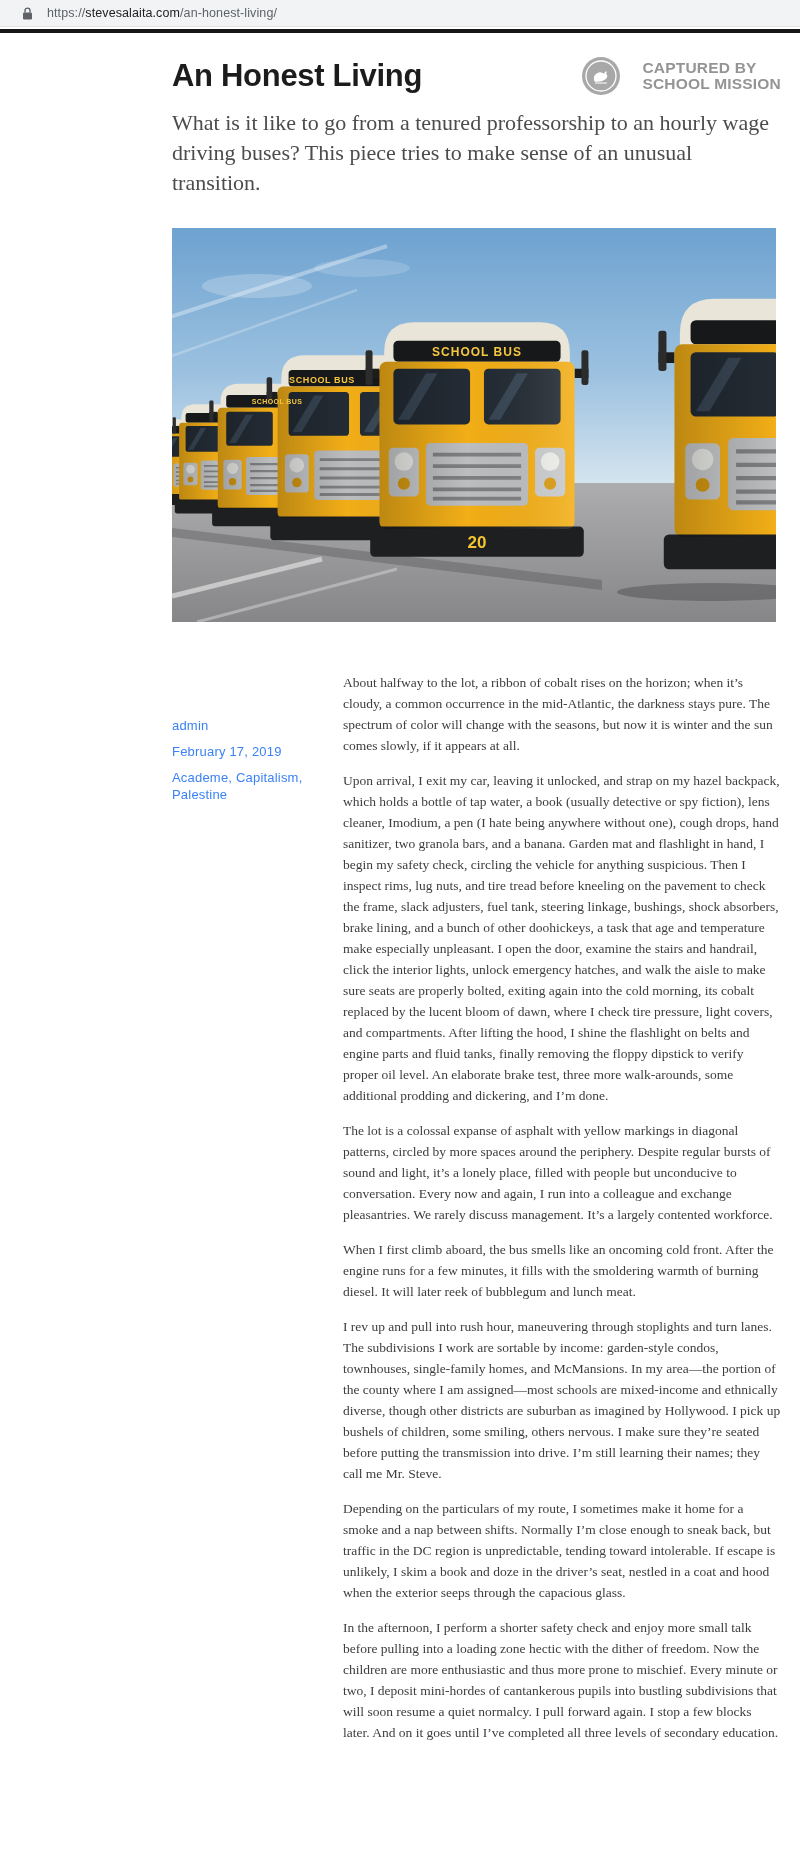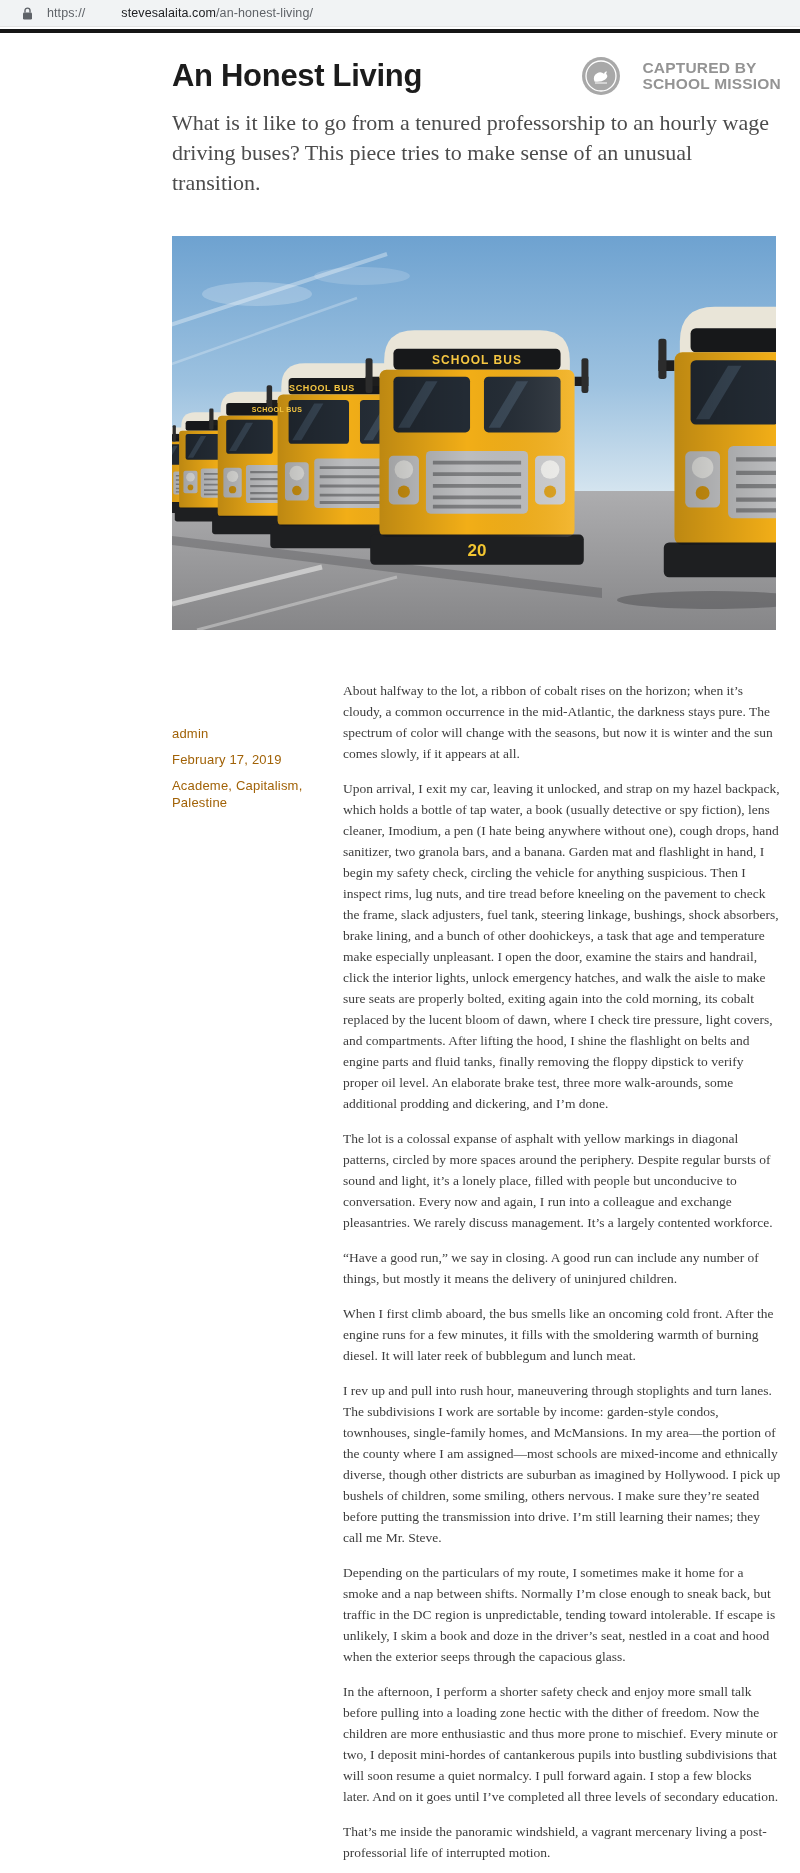--- a/index.html
+++ b/index.html
@@ -3,41 +3,41 @@
 <meta charset="utf-8">
 <title></title>
 <style>
   html,body{margin:0;padding:0;background:#ffffff;}
   body{width:800px;min-height:1873px;font-family:"Liberation Sans",sans-serif;overflow:hidden;}
 
   
   .browser-bar{height:27px;background:#f1f3f4;display:flex;align-items:center;
     padding:0 12px 0 22px;box-sizing:border-box;gap:14px;border-bottom:1px solid #e3e3e3;}
   .url-text{font-size:12.5px;color:#5f6368;letter-spacing:.1px;white-space:nowrap;}
-  .url-text .domain{color:#202124;padding-left:36px;}
+  .url-text .domain{color:#202124;}
   .gap-strip{height:2px;background:#ffffff;}
   .site-top-border{height:4px;background:#161616;}
 
   
   .container{padding:0 19px 0 172px;box-sizing:border-box;width:800px;}
   .header-row{display:flex;justify-content:space-between;align-items:center;margin-top:24px;}
   h1.page-title{margin:0;font-size:31px;font-weight:800;color:#1c1c1c;letter-spacing:-.3px;
     font-family:"Liberation Sans",sans-serif;}
   .badge{display:flex;align-items:center;gap:22px;}
   .badge-text{font-size:15.5px;font-weight:700;color:#949494;line-height:16px;letter-spacing:.2px;}
 
   .subtitle{margin-top:13px;font-family:"Liberation Serif",serif;font-size:22px;
     line-height:30px;color:#4c4c4c;}
 
-  .photo-wrap{margin-top:38px;width:604px;height:417px;}
+  .photo-wrap{margin-top:30px;width:604px;height:417px;}
   .photo-wrap svg{display:block;}
 
   .article{display:flex;margin-top:27px;align-items:flex-start;}
   .meta-col{width:171px;box-sizing:border-box;padding:45px 28px 0 0;flex:none;}
-  .meta-item{font-size:13px;color:#a16207;line-height:17px;margin-bottom:9px;letter-spacing:.2px;cursor:pointer;}
+  .meta-item{font-size:13px;color:#3b82f6;line-height:17px;margin-bottom:9px;letter-spacing:.2px;cursor:pointer;}
   .body-col{width:438px;flex:none;font-family:"Liberation Serif",serif;font-size:13.5px;
     line-height:21px;color:#3d3d3d;}
   .body-col p{margin:0 0 14px 0;}
 </style>
 </head>
 <body>
 
 <div class="browser-bar">
   <span style="display:inline-flex;">
     <svg width="11" height="13" viewBox="0 0 11 13">
@@ -147,22 +147,20 @@
     <div class="meta-col">
       <div class="meta-item">admin</div>
       <div class="meta-item">February 17, 2019</div>
       <div class="meta-item">Academe, Capitalism, Palestine</div>
     </div>
 
     <div class="body-col">
       <p>About halfway to the lot, a ribbon of cobalt rises on the horizon; when it’s cloudy, a common occurrence in the mid-Atlantic, the darkness stays pure.  The spectrum of color will change with the seasons, but now it is winter and the sun comes slowly, if it appears at all.</p>
       <p>Upon arrival, I exit my car, leaving it unlocked, and strap on my hazel backpack, which holds a bottle of tap water, a book (usually detective or spy fiction), lens cleaner, Imodium, a pen (I hate being anywhere without one), cough drops, hand sanitizer, two granola bars, and a banana.  Garden mat and flashlight in hand, I begin my safety check, circling the vehicle for anything suspicious.  Then I inspect rims, lug nuts, and tire tread before kneeling on the pavement to check the frame, slack adjusters, fuel tank, steering linkage, bushings, shock absorbers, brake lining, and a bunch of other doohickeys, a task that age and temperature make especially unpleasant.  I open the door, examine the stairs and handrail, click the interior lights, unlock emergency hatches, and walk the aisle to make sure seats are properly bolted, exiting again into the cold morning, its cobalt replaced by the lucent bloom of dawn, where I check tire pressure, light covers, and compartments.  After lifting the hood, I shine the flashlight on belts and engine parts and fluid tanks, finally removing the floppy dipstick to verify proper oil level.  An elaborate brake test, three more walk-arounds, some additional prodding and dickering, and I’m done.</p>
       <p>The lot is a colossal expanse of asphalt with yellow markings in diagonal patterns, circled by more spaces around the periphery.  Despite regular bursts of sound and light, it’s a lonely place, filled with people but unconducive to conversation.  Every now and again, I run into a colleague and exchange pleasantries.  We rarely discuss management.  It’s a largely contented workforce.</p>
-      <p>“Have a good run,” we say in closing.  A good run can include any number of things, but mostly it means the delivery of uninjured children.</p>
       <p>When I first climb aboard, the bus smells like an oncoming cold front.  After the engine runs for a few minutes, it fills with the smoldering warmth of burning diesel.  It will later reek of bubblegum and lunch meat.</p>
       <p>I rev up and pull into rush hour, maneuvering through stoplights and turn lanes.  The subdivisions I work are sortable by income:  garden-style condos, townhouses, single-family homes, and McMansions.  In my area—the portion of the county where I am assigned—most schools are mixed-income and ethnically diverse, though other districts are suburban as imagined by Hollywood.  I pick up bushels of children, some smiling, others nervous.  I make sure they’re seated before putting the transmission into drive.  I’m still learning their names; they call me Mr. Steve.</p>
       <p>Depending on the particulars of my route, I sometimes make it home for a smoke and a nap between shifts.  Normally I’m close enough to sneak back, but traffic in the DC region is unpredictable, tending toward intolerable.  If escape is unlikely, I skim a book and doze in the driver’s seat, nestled in a coat and hood when the exterior seeps through the capacious glass.</p>
       <p>In the afternoon, I perform a shorter safety check and enjoy more small talk before pulling into a loading zone hectic with the dither of freedom.  Now the children are more enthusiastic and thus more prone to mischief.  Every minute or two, I deposit mini-hordes of cantankerous pupils into bustling subdivisions that will soon resume a quiet normalcy.  I pull forward again.  I stop a few blocks later.  And on it goes until I’ve completed all three levels of secondary education.</p>
-      <p>That’s me inside the panoramic windshield, a vagrant mercenary living a post-professorial life of interrupted motion.</p>
     </div>
   </div>
 
 </div>
 
 </body></html>

